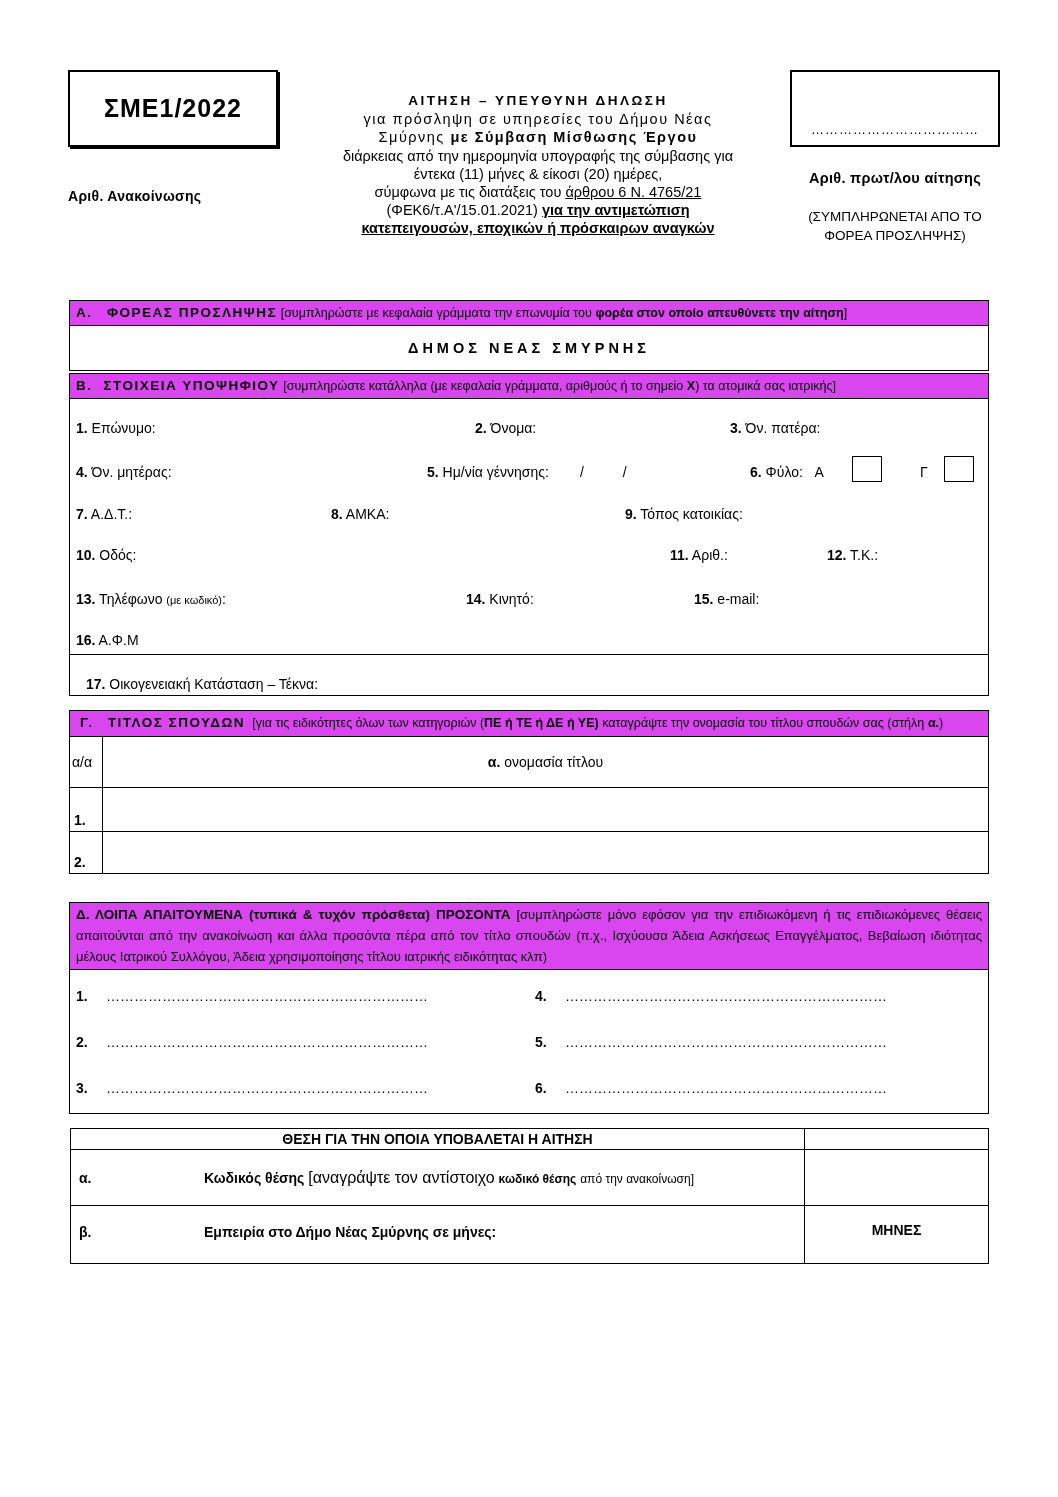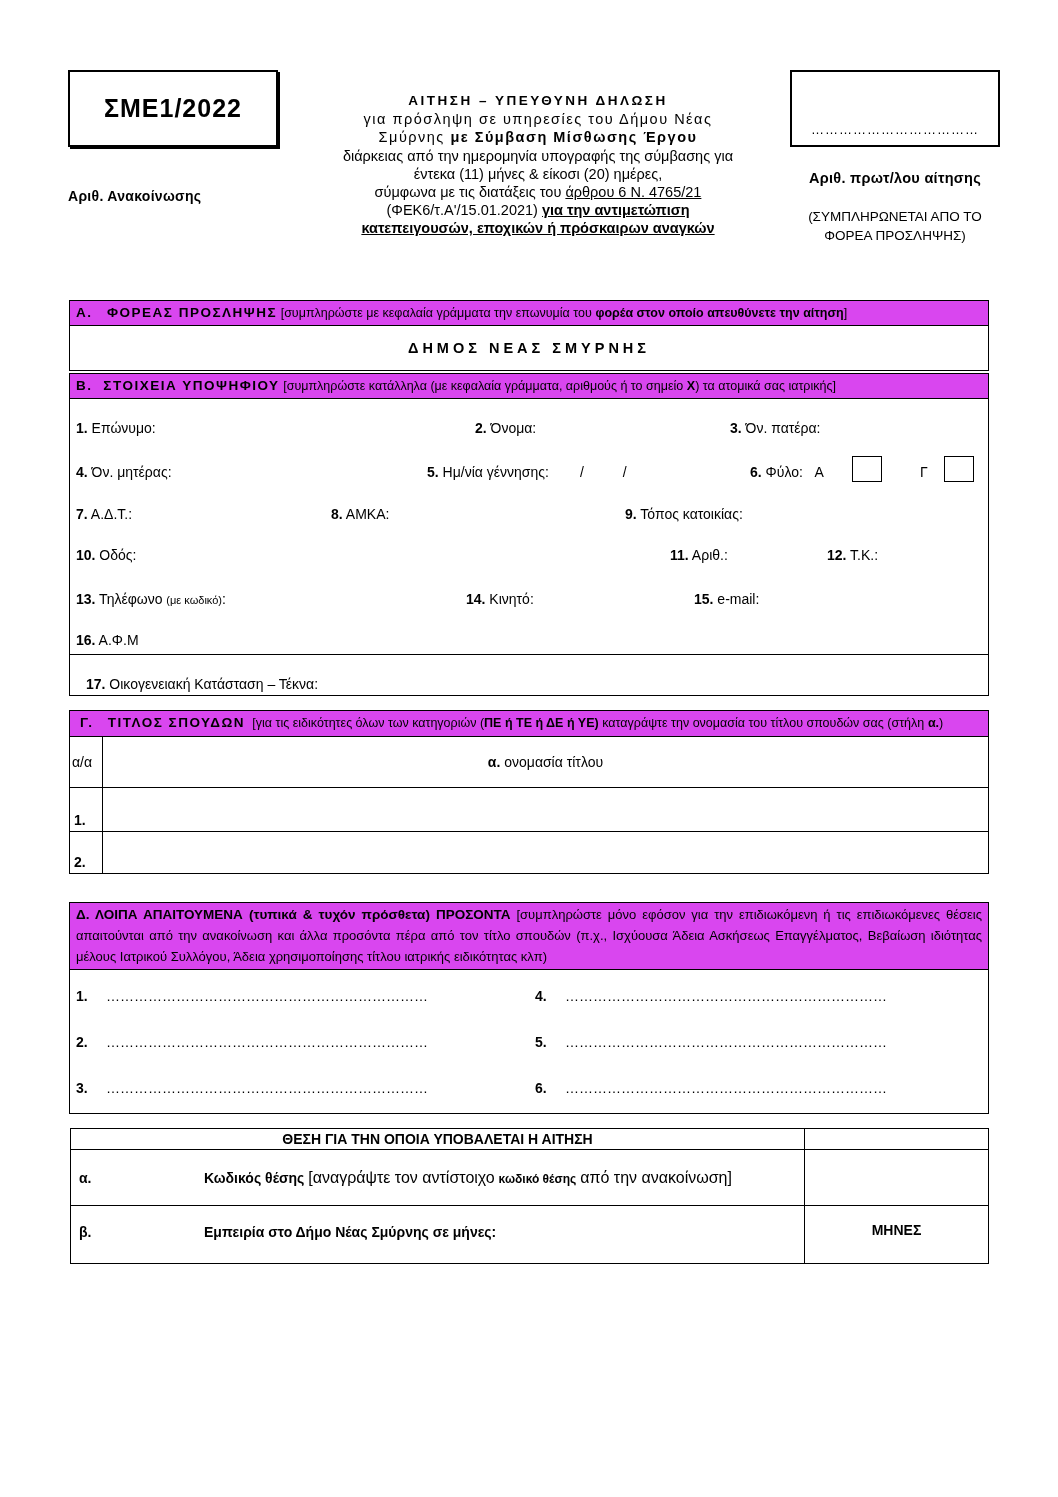--- a/index.html
+++ b/index.html
@@ -163,21 +163,21 @@
   <tbody>
       <tr style="height:21px;">
     <td colspan="2" style="text-align:center; font-weight:bold; width:735px;">ΘΕΣΗ ΓΙΑ ΤΗΝ ΟΠΟΙΑ ΥΠΟΒΑΛΕΤΑΙ Η ΑΙΤΗΣΗ</td>
     <td style="width:184px;"></td>
   </tr>
   <tr style="height:56px;">
     <td colspan="2" style="border-right:1.5px solid #000; padding-left:8px;">
       <span class="b" style="display:inline-block; width:125px;">α.</span><span class="b">Κωδικός θέσης</span>
       <span style="font-size:16px;">[αναγράψτε τον αντίστοιχο</span>
       <span style="font-size:12px; font-weight:bold;">κωδικό θέσης</span>
-      <span style="font-size:16px;">από την ανακοίνωση]</span>
+      <span style="font-size:12px;">από την ανακοίνωση]</span>
     </td>
     <td></td>
   </tr>
   <tr style="height:58px;">
     <td colspan="2" style="vertical-align:top; padding:18px 0 0 8px;">
       <span class="b" style="display:inline-block; width:125px;">β.</span><span class="b">Εμπειρία στο Δήμο Νέας Σμύρνης σε μήνες:</span>
     </td>
     <td style="vertical-align:top; padding-top:16px; text-align:center; font-weight:bold;">
       <span>ΜΗΝΕΣ</span>
     </td>

